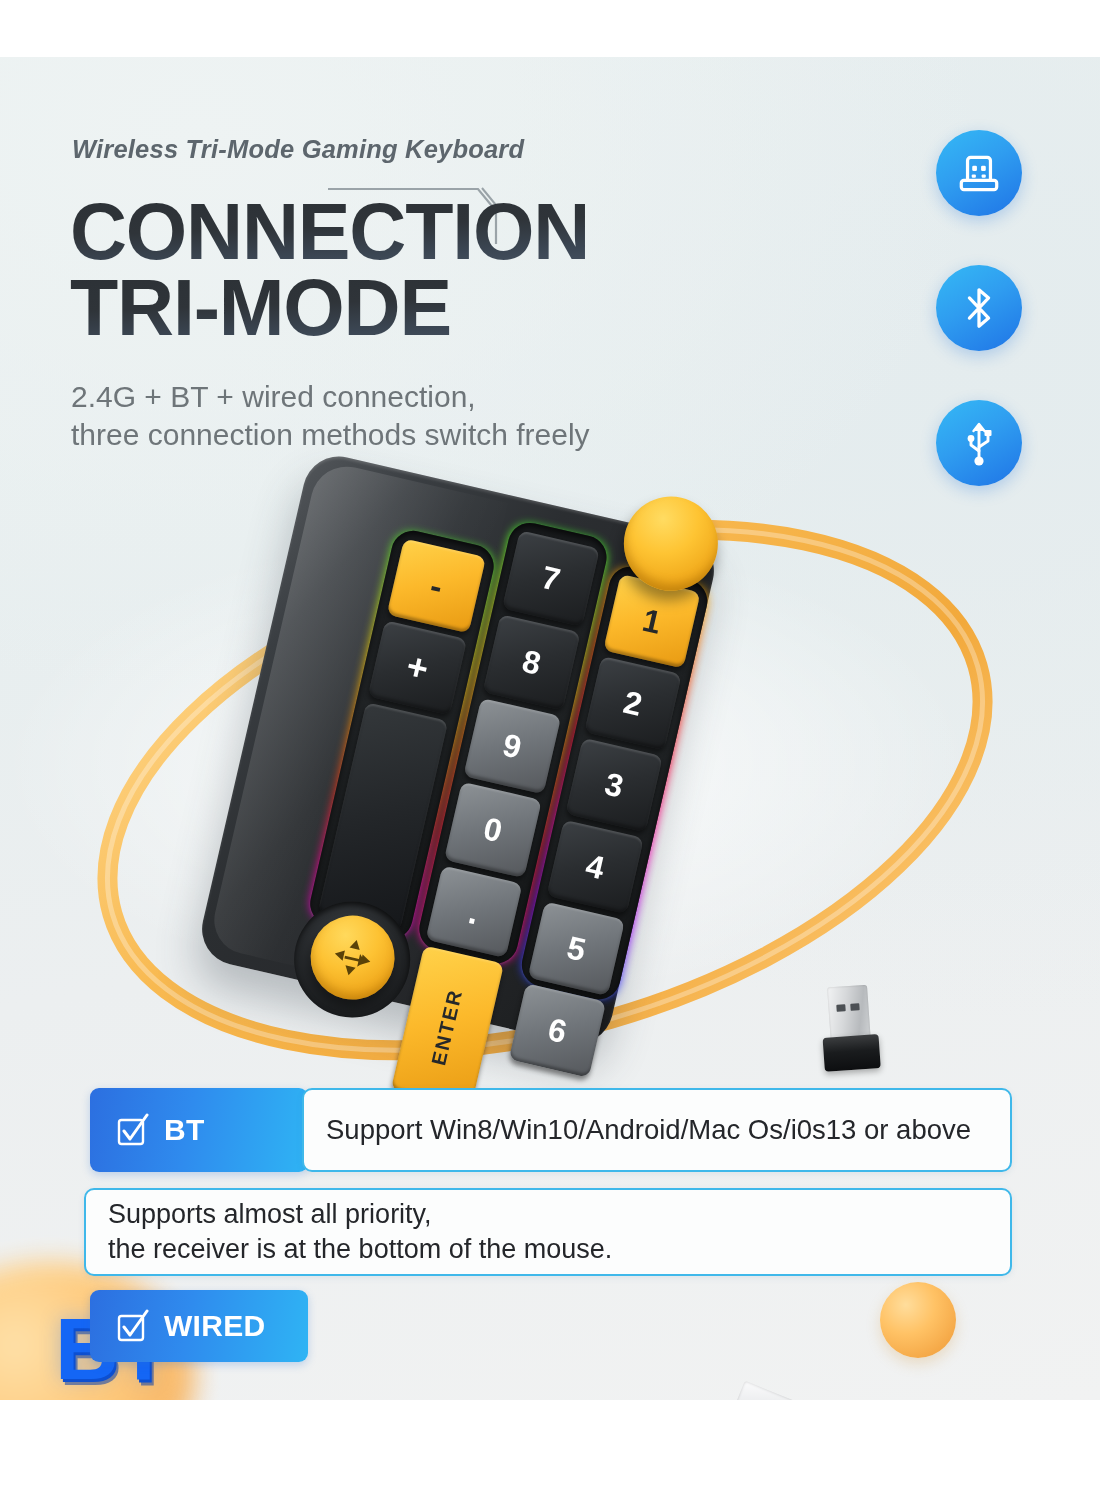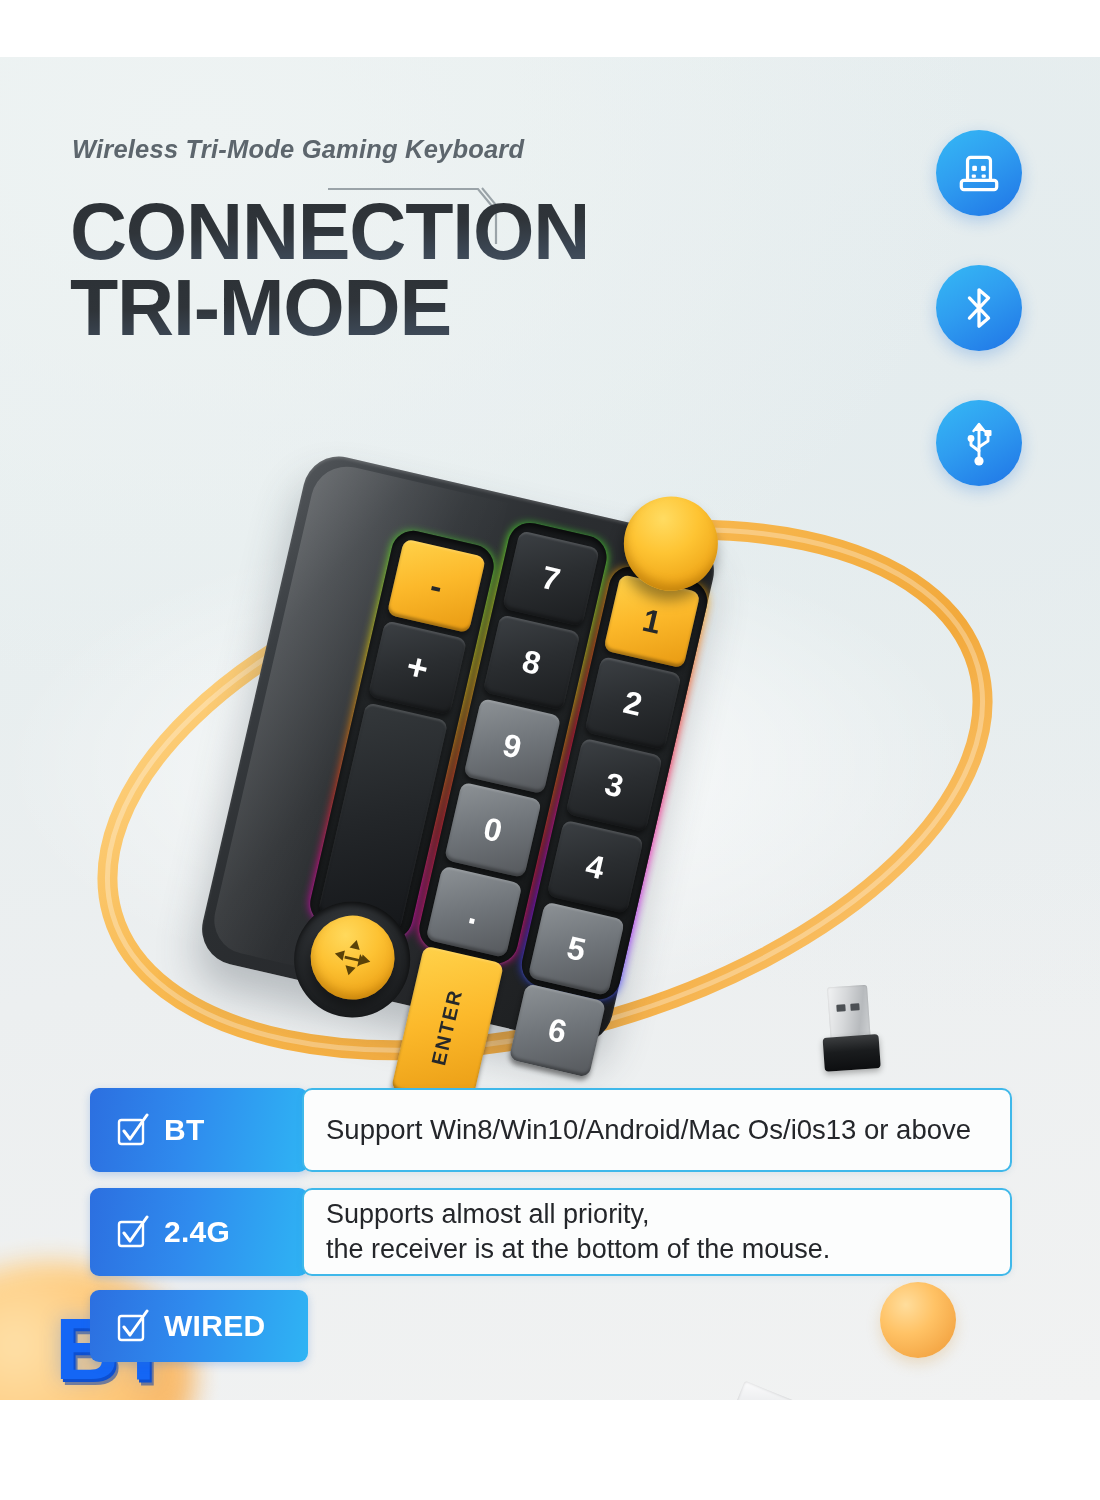--- a/index.html
+++ b/index.html
@@ -208,20 +208,22 @@
   <svg class="bracket" viewBox="0 0 180 62">
     <path d="M0 3 L150 3 L168 25 L168 58" fill="none" stroke="#9aa3a8" stroke-width="2.2"></path>
     <path d="M154 2 L172 24" fill="none" stroke="#9aa3a8" stroke-width="2"></path>
   </svg>
 
   <div class="h1-wrap">
     <div class="h1-line l2">CONNECTION</div>
     <div class="h1-line l1">TRI-MODE</div>
   </div>
 
+  <div class="subtitle">2.4G + BT + wired connection,
+three connection methods switch freely</div>
 
   <div class="icon-circle ic1">
     <svg width="50" height="50" viewBox="0 0 48 48" fill="none" stroke="#fff" stroke-width="3.1" stroke-linecap="round" stroke-linejoin="round">
       <path d="M13 30 V12 a3 3 0 0 1 3-3 h16 a3 3 0 0 1 3 3 v18"></path>
       <rect x="7" y="31" width="34" height="9" rx="2.5"></rect>
       <rect x="17.5" y="17" width="4.5" height="5" rx="1.2" fill="#fff" stroke="none"></rect>
       <rect x="26" y="17" width="4.5" height="5" rx="1.2" fill="#fff" stroke="none"></rect>
       <rect x="17" y="25.5" width="4" height="3" rx="1" fill="#fff" stroke="none"></rect>
       <rect x="26.5" y="25.5" width="4" height="3" rx="1" fill="#fff" stroke="none"></rect>
     </svg>
@@ -364,29 +366,20 @@
           <rect x="3" y="7" width="24" height="24" rx="2.5"></rect>
           <path d="M8 18 L14 26 L31 2" stroke-width="3"></path>
         </svg>
       </span>
       <span class="card-tag-label">BT</span>
     </div>
     <div class="card-text">Support Win8/Win10/Android/Mac Os/i0s13 or above</div>
   </div>
 
   <div class="card card2">
-    <div class="card-tag">
-      <span class="chk">
-        <svg width="34" height="34" viewBox="0 0 34 34" fill="none" stroke="#fff" stroke-width="2.4" stroke-linecap="round" stroke-linejoin="round">
-          <rect x="3" y="7" width="24" height="24" rx="2.5"></rect>
-          <path d="M8 18 L14 26 L31 2" stroke-width="3"></path>
-        </svg>
-      </span>
-      <span class="card-tag-label">2.4G</span>
-    </div>
     <div class="card-text">Supports almost all priority,
 the receiver is at the bottom of the mouse.</div>
   </div>
 
   <div class="card card3">
     <div class="card-tag">
       <span class="chk">
         <svg width="34" height="34" viewBox="0 0 34 34" fill="none" stroke="#fff" stroke-width="2.4" stroke-linecap="round" stroke-linejoin="round">
           <rect x="3" y="7" width="24" height="24" rx="2.5"></rect>
           <path d="M8 18 L14 26 L31 2" stroke-width="3"></path>

